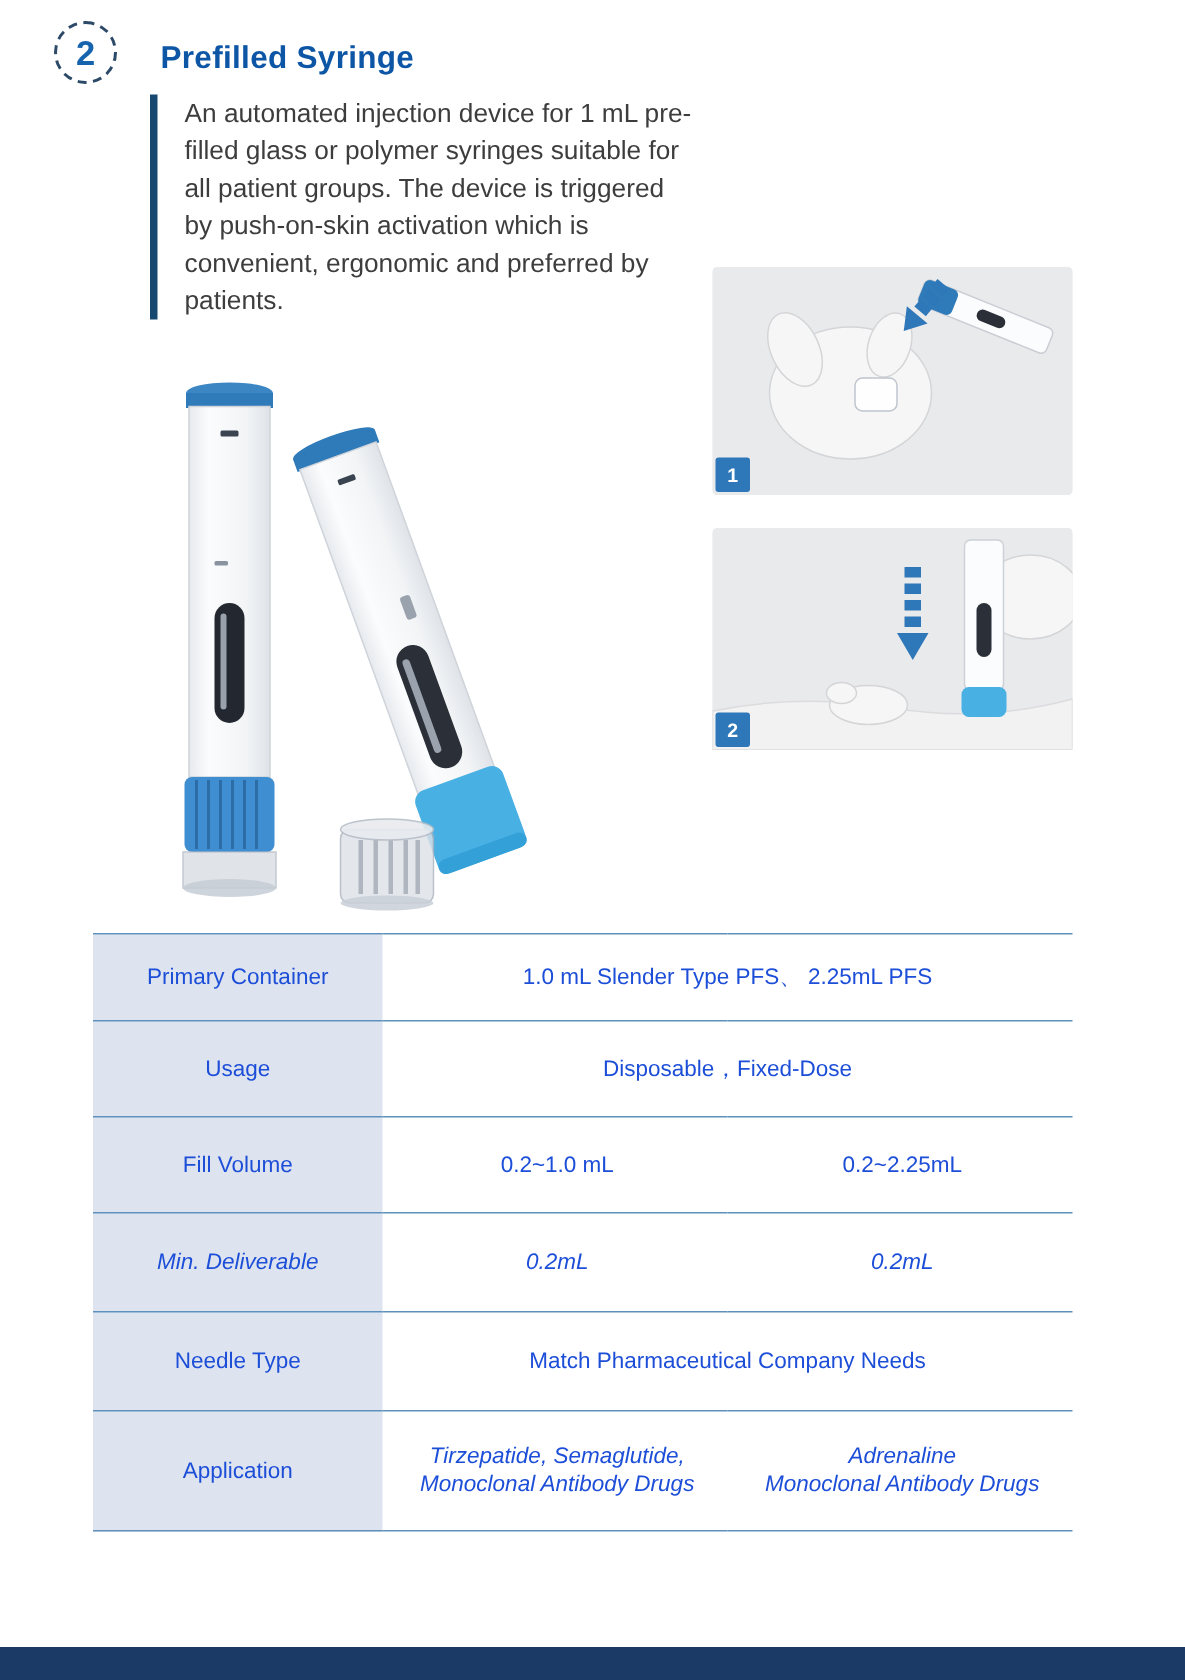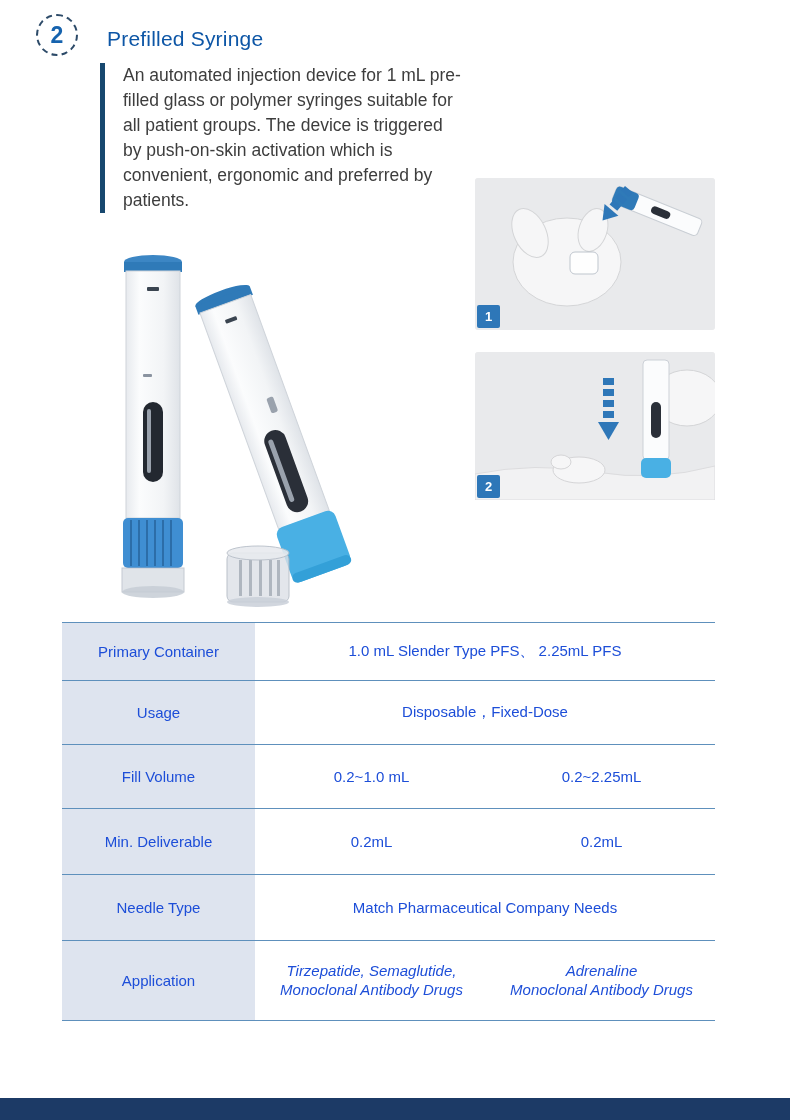--- a/index.html
+++ b/index.html
@@ -11,21 +11,21 @@
 
   
   .num-circle {
     position:absolute; left:36px; top:14px; width:42px; height:42px;
     border:2px dashed #2c4a68; border-radius:50%;
     display:flex; align-items:center; justify-content:center;
     font-size:23px; font-weight:bold; color:#1663ae;
   }
   .title {
     position:absolute; left:107px; top:27px;
-    font-size:21px; font-weight:normal; color:#0d56a6; letter-spacing:0.2px;
+    font-size:21px; font-weight:bold; color:#0d56a6; letter-spacing:0.2px;
   }
 
   
   .desc-wrap { position:absolute; left:100px; top:63px; width:365px; display:flex; }
   .desc-bar { width:5px; background:#17486f; margin-right:18px; flex:0 0 5px; }
   .desc-text { font-size:17.5px; color:#3d3d3d; line-height:1.43; width:338px; }
 
   
   .product-wrap { position:absolute; left:95px; top:250px; width:380px; height:360px; }
 
@@ -44,21 +44,21 @@
     position:absolute; left:62px; top:622px; width:653px;
     border-collapse:collapse; font-size:15px; color:#1d4ed8;
   }
   .spec-table th, .spec-table td {
     border-top:1px solid #5e90bc; border-bottom:1px solid #5e90bc;
     text-align:center; vertical-align:middle; font-weight:normal; padding:0 10px;
   }
   .spec-table th { background:#dee4ef; width:193px; }
   .spec-table td.half { width:230px;padding-left:13px; }
   .r1 { height:58px; } .r2 { height:64px; } .r3 { height:64px; }
-  .r4 { height:66px; } .r5 { height:66px; } .r6 { height:66px; } .r7 { height:80px; }
+  .r4 { height:66px;font-style:italic; } .r5 { height:66px; } .r6 { height:66px; } .r7 { height:80px; }
   .pre { white-space:pre-line; line-height:1.25;font-style:italic; }
 
   
   .footer-bar { position:absolute; left:0; bottom:0; width:790px; height:22px; background:#1c3a66; }
 </style>
 </head>
 <body>
 
 <div class="page">
 

